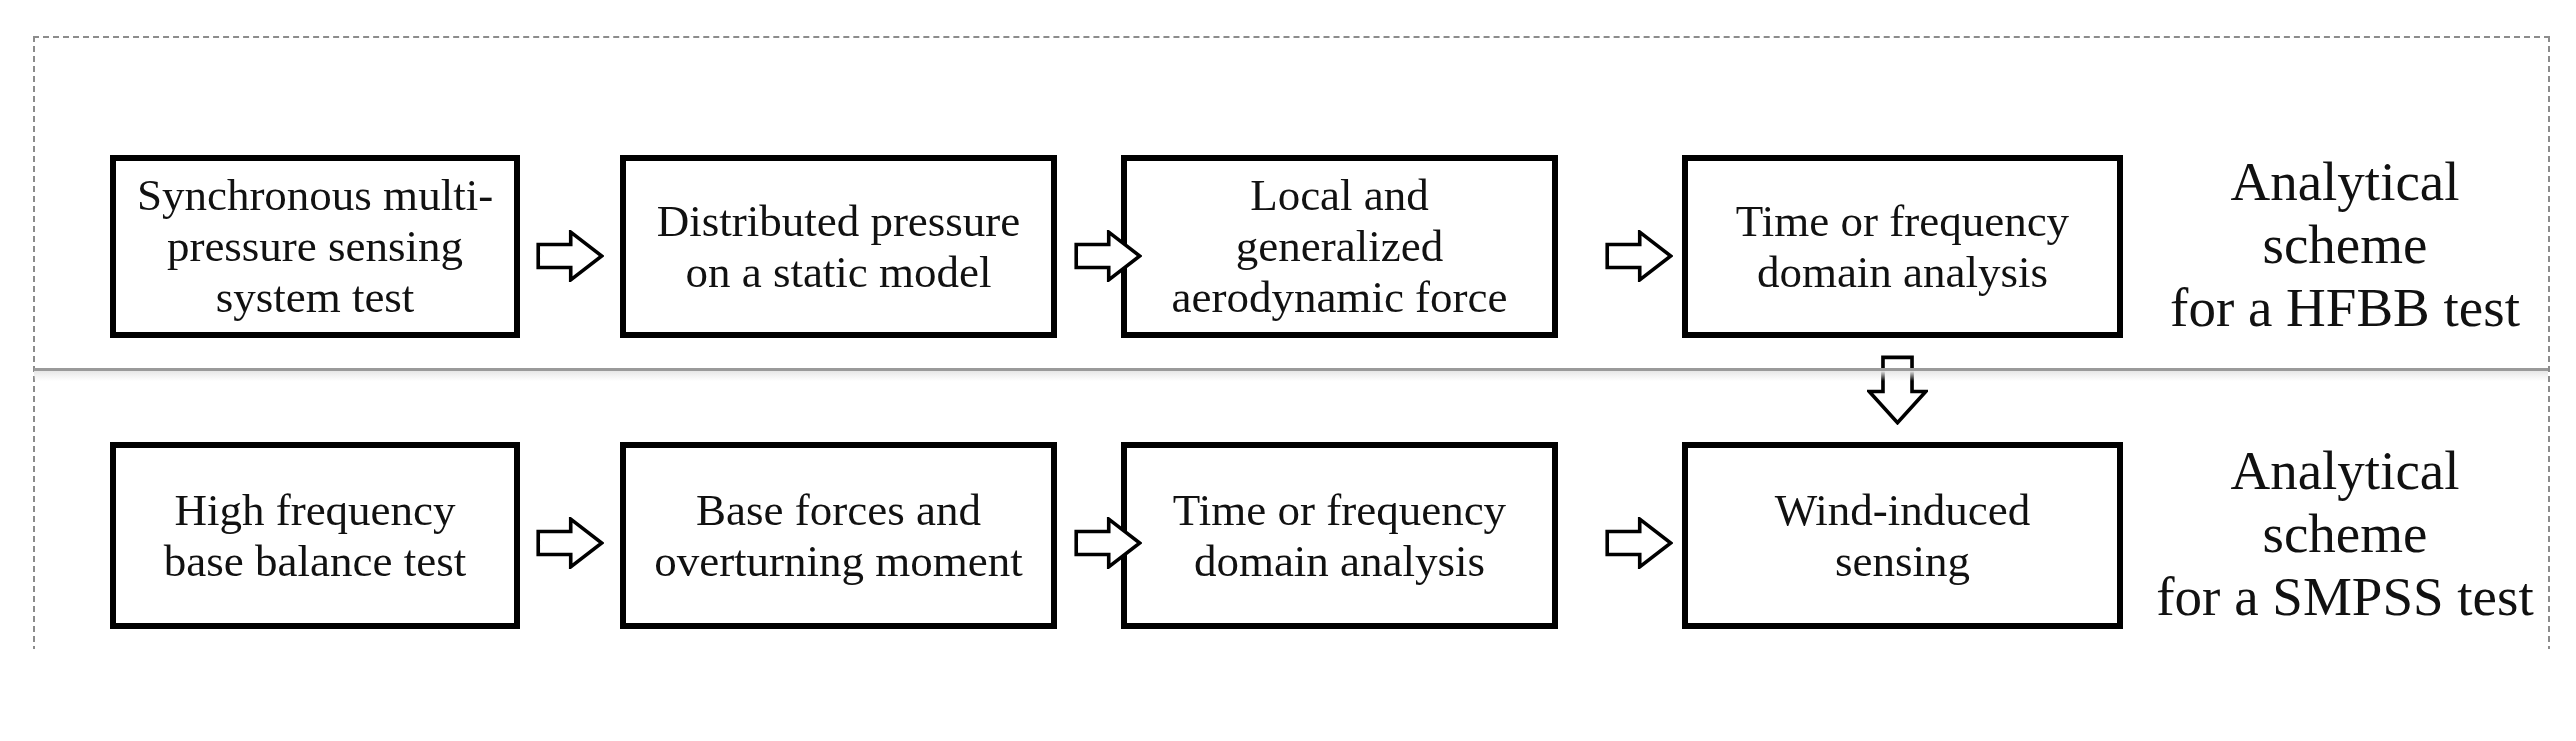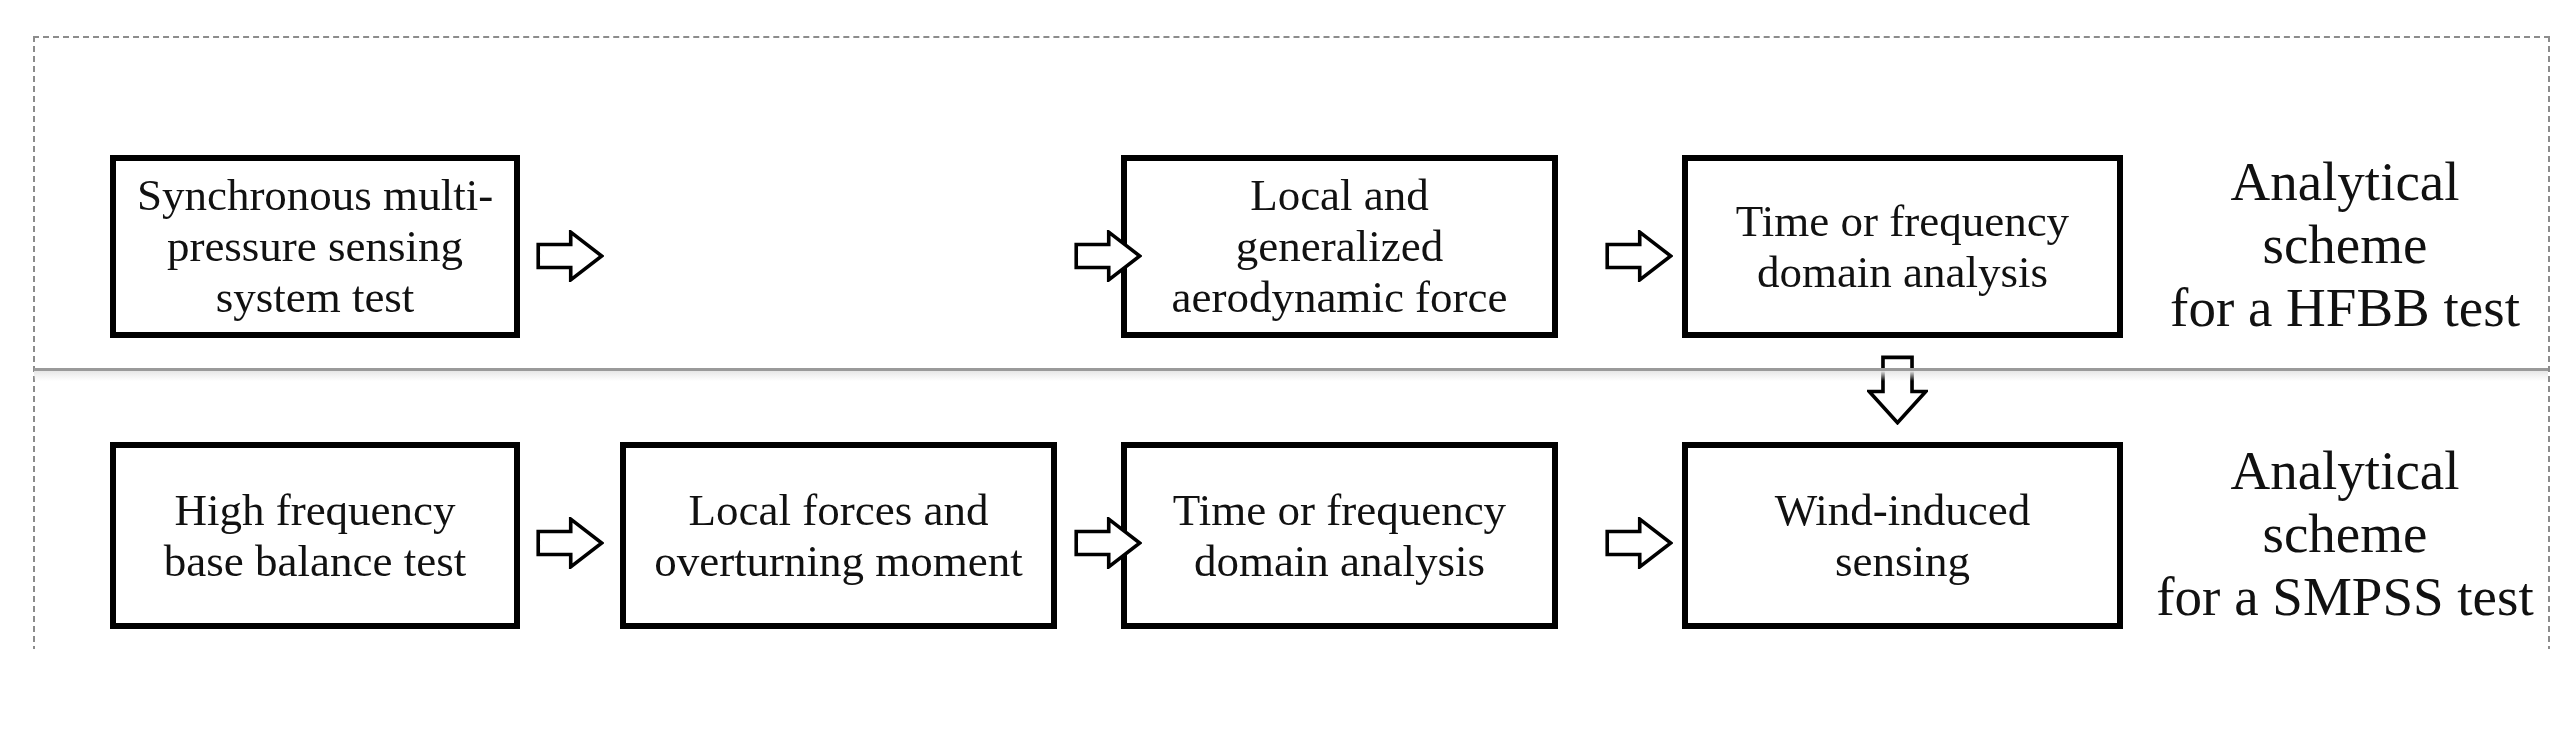--- a/index.html
+++ b/index.html
@@ -90,31 +90,33 @@
 </head>
 <body>
 
 <div class="canvas">
 
   <div class="frame"></div>
 
   <div class="fbox row1 c1">Synchronous multi-
 pressure sensing
 system test</div>
+  <div class="fbox row1 c2">Distributed pressure
+on a static model</div>
   <div class="fbox row1 c3">Local and
 generalized
 aerodynamic force</div>
   <div class="fbox row1 c4">Time or frequency
 domain analysis</div>
   <div class="side-label label-r1">Analytical scheme
 for a HFBB test</div>
 
   <div class="fbox row2 c1">High frequency
 base balance test</div>
-  <div class="fbox row2 c2">Local forces and
+  <div class="fbox row2 c2">Base forces and
 overturning moment</div>
   <div class="fbox row2 c3">Time or frequency
 domain analysis</div>
   <div class="fbox row2 c4">Wind-induced
 sensing</div>
   <div class="side-label label-r2">Analytical scheme
 for a SMPSS test</div>
 
   <div class="arrow-right ar-g1 ar-r1">
     <svg viewBox="0 0 94 72">

